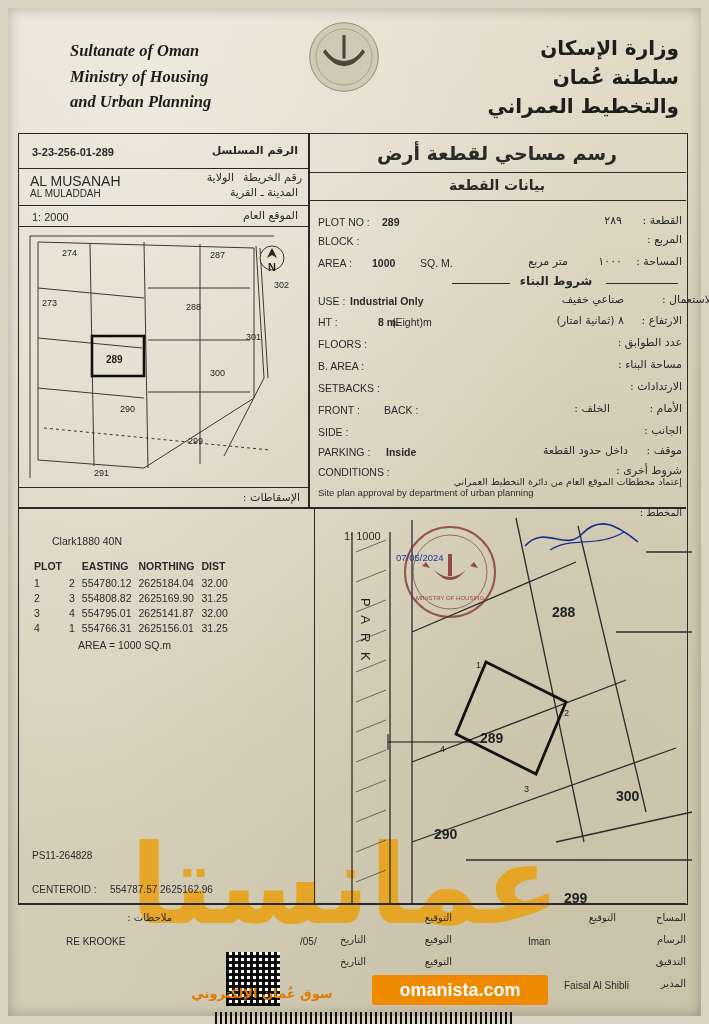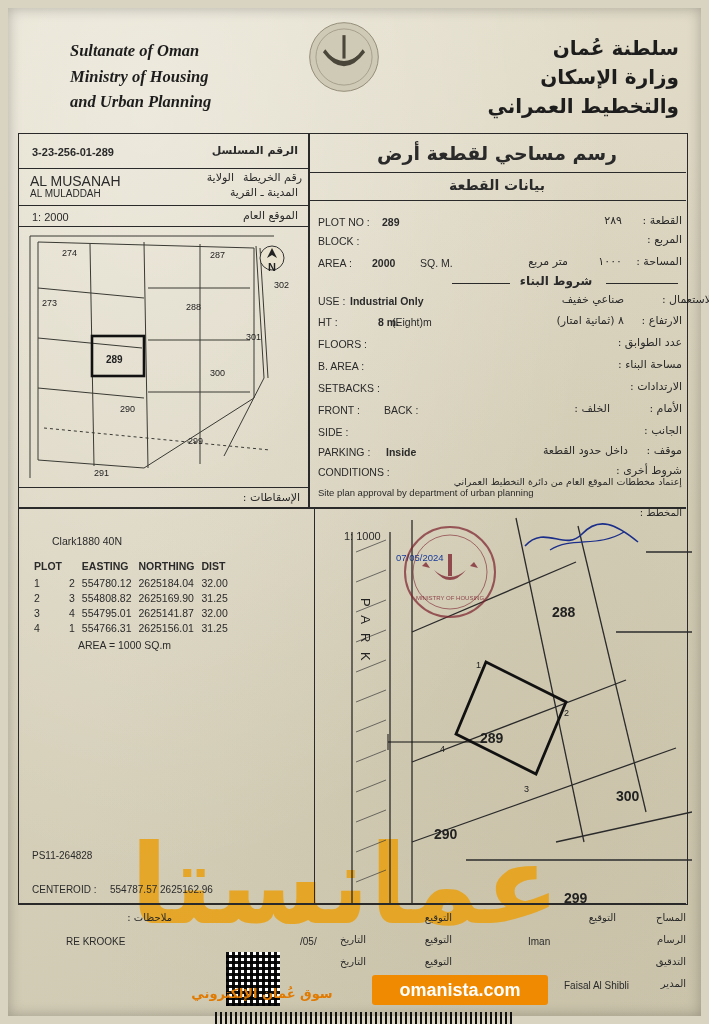--- a/index.html
+++ b/index.html
@@ -90,22 +90,22 @@
       <circle cx="50" cy="50" r="36" fill="none" stroke="#9a9480" stroke-width="1"></circle>
       <g fill="#4a463a">
         <path d="M48 22 h4 v30 h-4z"></path>
         <path d="M30 46 q20 18 40 0 q-20 26 -40 0z"></path>
         <path d="M26 40 q24 34 48 0 l3 4 q-27 36 -54 0z"></path>
       </g>
     </svg>
   </div>
 
   <div class="hdr-ar">
+    <div>وزارة الإسكان</div>
     <div>سلطنة عُمان</div>
-    <div>وزارة الإسكان</div>
     <div>والتخطيط العمراني</div>
   </div>
 
   <div class="frame" style="left:18px;top:133px;width:668px;height:770px;"></div>
 
   <div class="vline" style="left:308px;top:133px;width:1.6px;height:374px;"></div>
 
   <div class="hline" style="left:18px;top:168px;width:290px;height:1.2px;"></div>
 
   <div class="hline" style="left:18px;top:205px;width:290px;height:1.2px;"></div>
@@ -184,21 +184,21 @@
 
   <div class="cell-label" style="left:318px;top:216px;">PLOT NO :</div>
   <div class="cell-label bold" style="left:382px;top:216px;">289</div>
   <div class="cell-label-ar" style="left:578px;top:214px;width:44px;">٢٨٩</div>
   <div class="cell-label-ar" style="left:628px;top:214px;width:54px;">القطعة :</div>
 
   <div class="cell-label" style="left:318px;top:235px;">BLOCK :</div>
   <div class="cell-label-ar" style="left:628px;top:233px;width:54px;">المربع :</div>
 
   <div class="cell-label" style="left:318px;top:257px;">AREA :</div>
-  <div class="cell-label bold" style="left:372px;top:257px;">2000</div>
+  <div class="cell-label bold" style="left:372px;top:257px;">1000</div>
   <div class="cell-label" style="left:420px;top:257px;">SQ. M.</div>
   <div class="cell-label-ar" style="left:496px;top:255px;width:72px;">متر مربع</div>
   <div class="cell-label-ar" style="left:576px;top:255px;width:46px;">١٠٠٠</div>
   <div class="cell-label-ar" style="left:628px;top:255px;width:54px;">المساحة :</div>
 
   <div class="hline" style="left:452px;top:283px;width:58px;height:1px;"></div>
   <div class="hline" style="left:606px;top:283px;width:72px;height:1px;"></div>
   <div class="title-ar" style="left:500px;top:274px;width:112px;font-size:12px;">شروط البناء</div>
 
   <div class="cell-label" style="left:318px;top:295px;">USE :</div>

